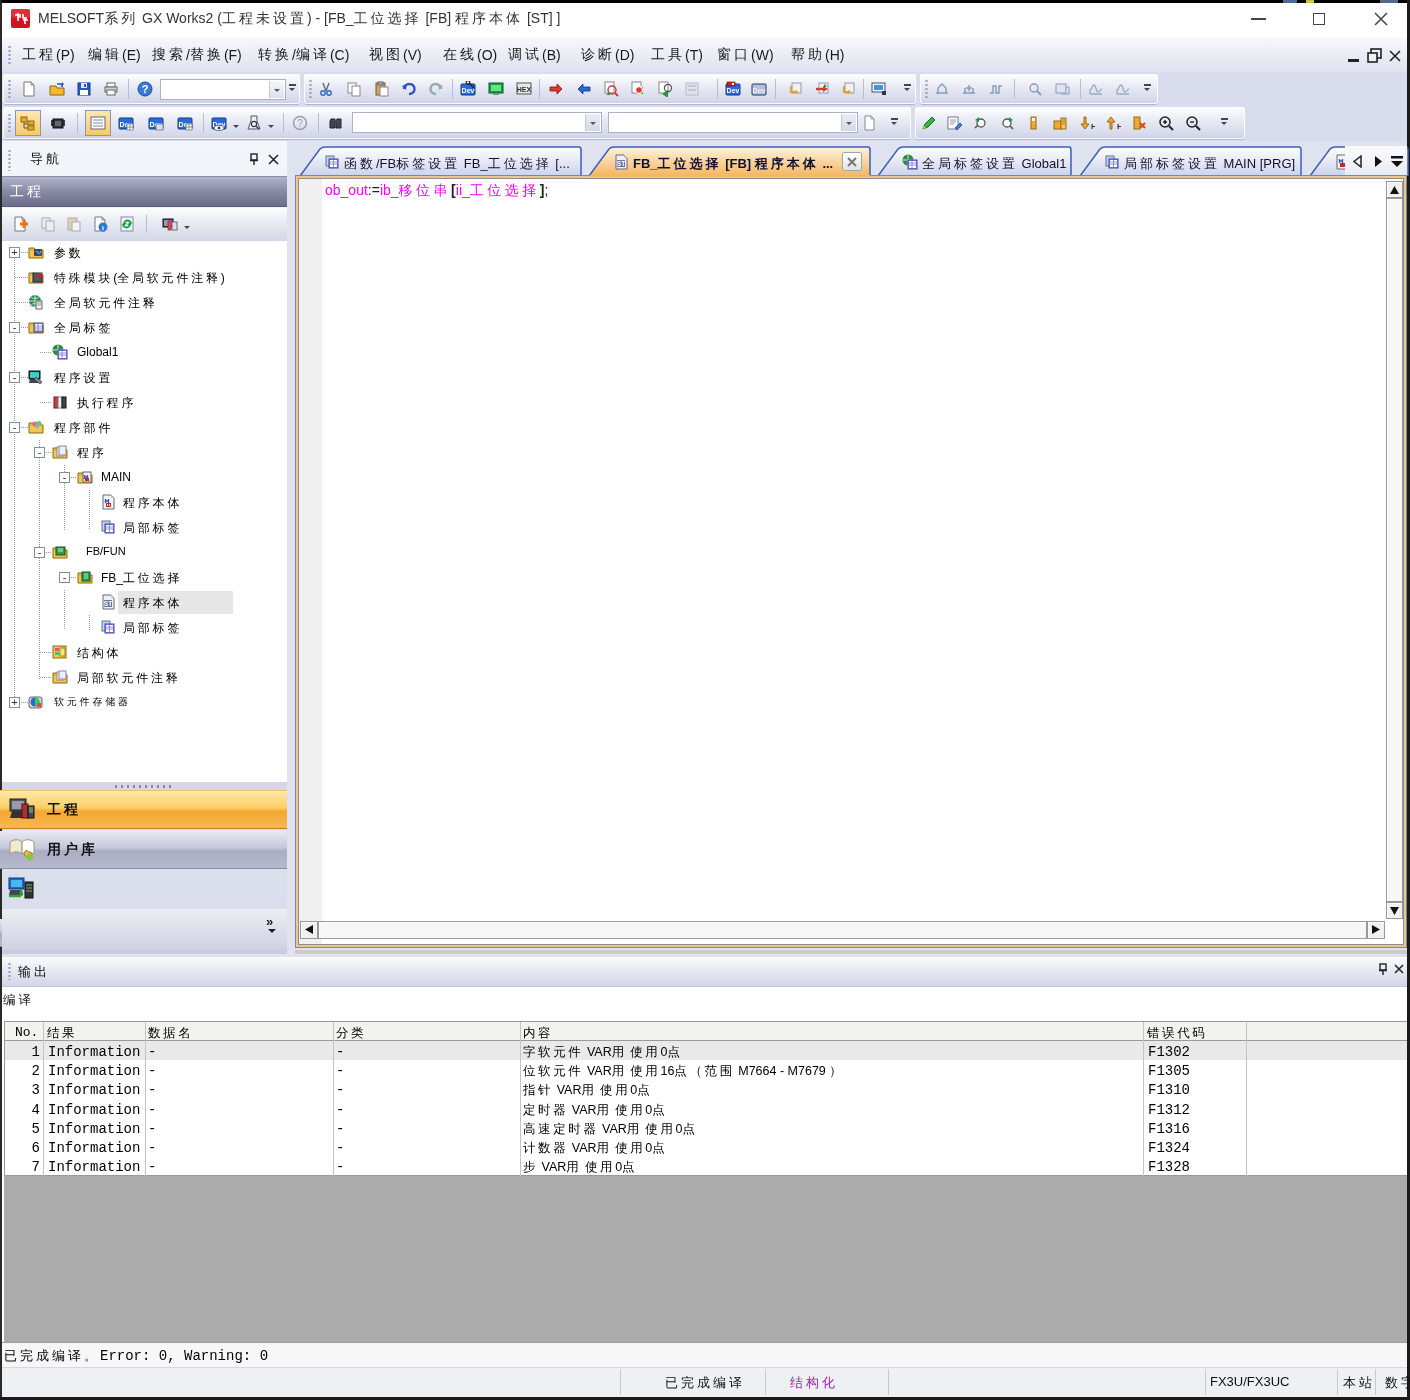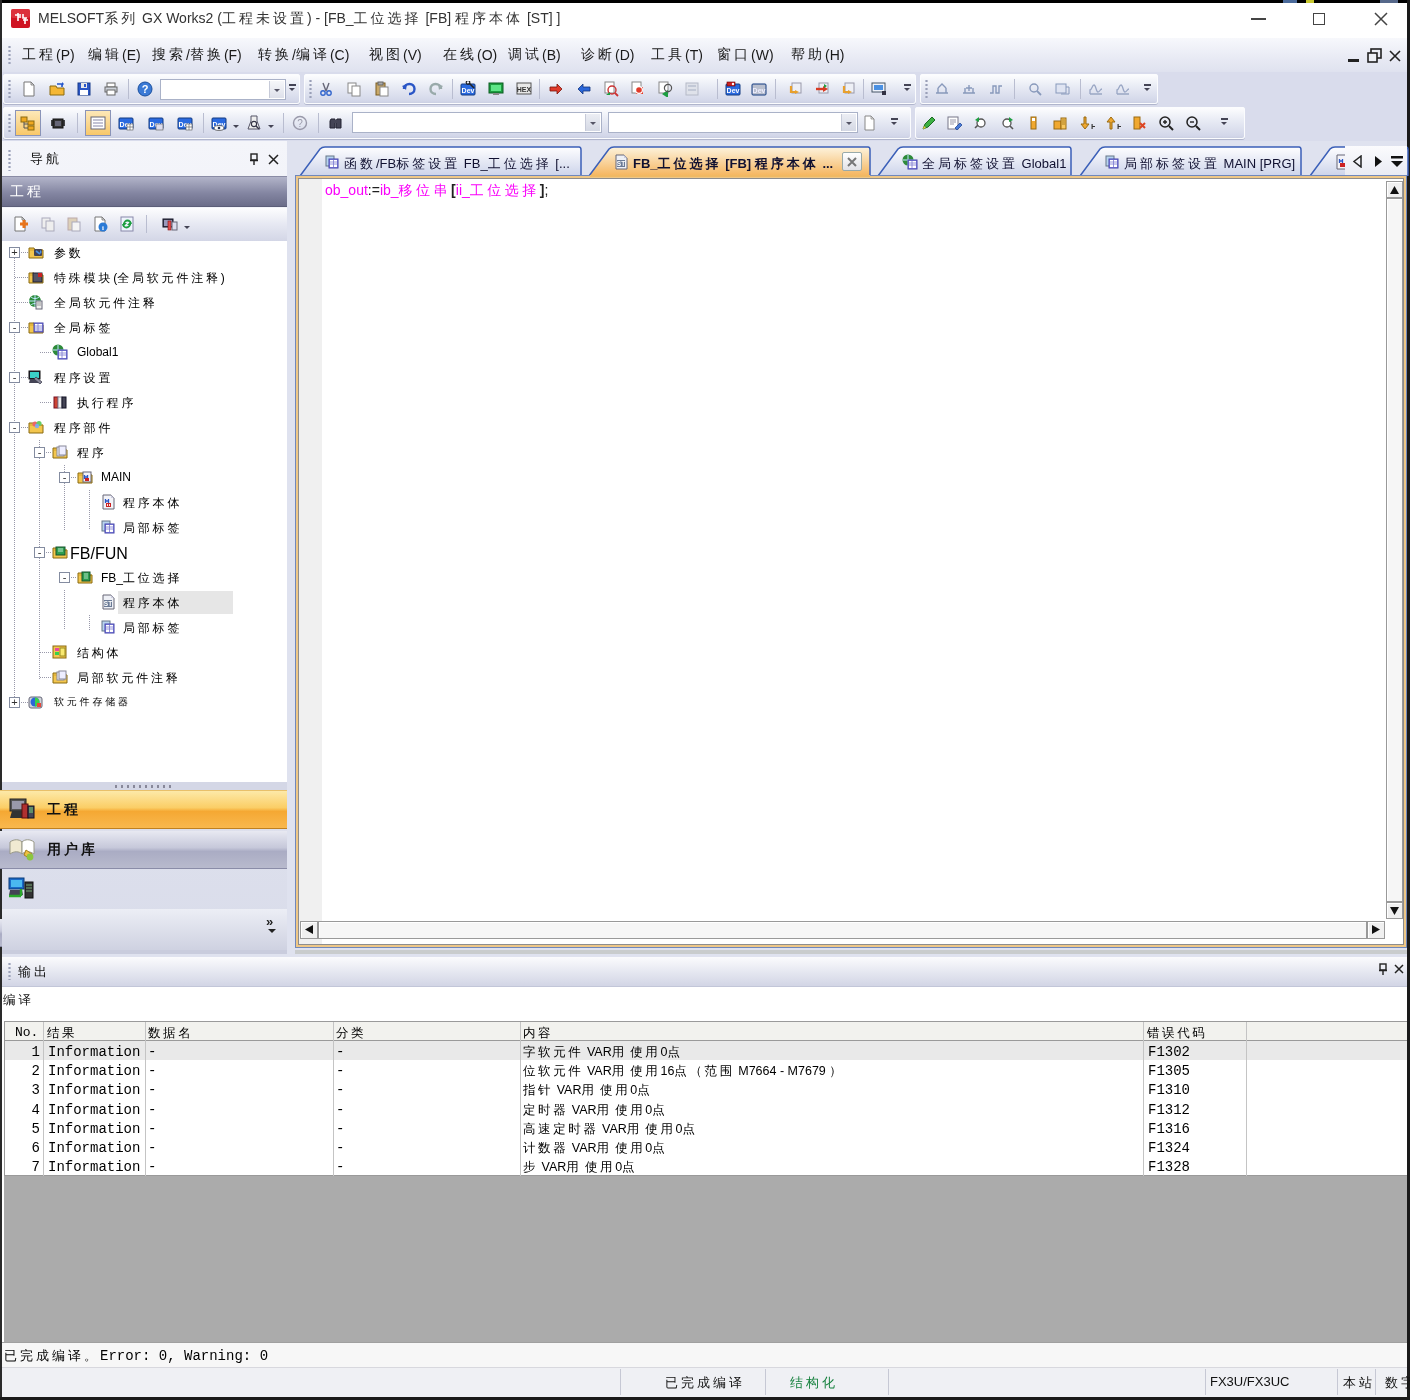--- a/index.html
+++ b/index.html
@@ -511,21 +511,21 @@
   </svg>
 <div class="a blue" style="left:123px;top:520px;font-size:12px"><span style="letter-spacing:2.8px">局部标签</span></div>
 <div class="doth" style="left:40px;top:552px;width:12px"></div>
 <div class="pm" style="left:34px;top:547px">-</div>
 <svg style="position:absolute;left:52px;top:544px" width="16" height="16" viewBox="0 0 16 16">
     <path d="M1 4h5l1 2h8v8H1z" fill="#f3c64e" stroke="#8a6a10"></path>
     <path d="M1 6h14" stroke="#c9981f" stroke-width="0.7"></path>
     <rect x="4" y="3" width="9" height="8" fill="#2e9e50" stroke="#14522a"></rect>
     <path d="M6 5h5M6 7h5" stroke="#bfe8cf" stroke-width="1"></path>
   </svg>
-<div class="a " style="left:70px;top:545px;font-size:16px">FB/FUN</div>
+<div class="a " style="left:86px;top:545px;font-size:11px">FB/FUN</div>
 <div class="doth" style="left:65px;top:577px;width:12px"></div>
 <div class="pm" style="left:59px;top:572px">-</div>
 <svg style="position:absolute;left:77px;top:569px" width="16" height="16" viewBox="0 0 16 16">
     <path d="M1 4h5l1 2h8v8H1z" fill="#f3c64e" stroke="#8a6a10"></path>
     <path d="M1 6h14" stroke="#c9981f" stroke-width="0.7"></path>
     <rect x="5" y="3" width="8" height="9" fill="#2e9e50" stroke="#14522a"></rect>
     <path d="M7 5h4M7 7h4M7 9h4" stroke="#bfe8cf" stroke-width="0.9"></path>
   </svg>
 <div class="a blue" style="left:101px;top:570px;font-size:12px">FB_<span style="letter-spacing:2.8px">工位选择</span></div>
 <div class="a" style="left:118px;top:591px;width:115px;height:23px;background:#e6e6e6"></div>
@@ -800,15 +800,15 @@
 <div class="a" style="left:2px;top:1342px;width:1405px;height:25px;background:#f7f7f7;border-top:1px solid #a0a0a0"></div>
 <div class="a" style="left:4px;top:1347px;font-size:13px"><span style="letter-spacing:3px">已完成编译。</span><span style="font-family:'Liberation Mono',monospace;font-size:14px">Error: 0, Warning: 0</span></div>
 <div class="a" style="left:2px;top:1367px;width:1405px;height:30px;background:#eff0f4;border-top:1px solid #d8d8de"></div>
 <div class="a" style="left:620px;top:1369px;width:1px;height:26px;background:#c6c8d4"></div>
 <div class="a" style="left:765px;top:1369px;width:1px;height:26px;background:#c6c8d4"></div>
 <div class="a" style="left:888px;top:1369px;width:1px;height:26px;background:#c6c8d4"></div>
 <div class="a" style="left:1205px;top:1369px;width:1px;height:26px;background:#c6c8d4"></div>
 <div class="a" style="left:1337px;top:1369px;width:1px;height:26px;background:#c6c8d4"></div>
 <div class="a" style="left:1375px;top:1369px;width:1px;height:26px;background:#c6c8d4"></div>
 <div class="a" style="left:665px;top:1374px;font-size:13px;color:#111;white-space:nowrap"><span style="letter-spacing:3px">已完成编译</span></div>
-<div class="a" style="left:790px;top:1374px;font-size:13px;color:#15803d;white-space:nowrap"><span style="letter-spacing:3px">结构化</span></div>
+<div class="a" style="left:790px;top:1374px;font-size:13px;color:#a21caf;white-space:nowrap"><span style="letter-spacing:3px">结构化</span></div>
 <div class="a" style="left:1210px;top:1374px;font-size:13px;color:#111;white-space:nowrap">FX3U/FX3UC</div>
 <div class="a" style="left:1343px;top:1374px;font-size:13px;color:#111;white-space:nowrap"><span style="letter-spacing:3px">本站</span></div>
 <div class="a" style="left:1385px;top:1374px;font-size:13px;color:#111;white-space:nowrap"><span style="letter-spacing:3px">数字</span></div>
 </body></html>

